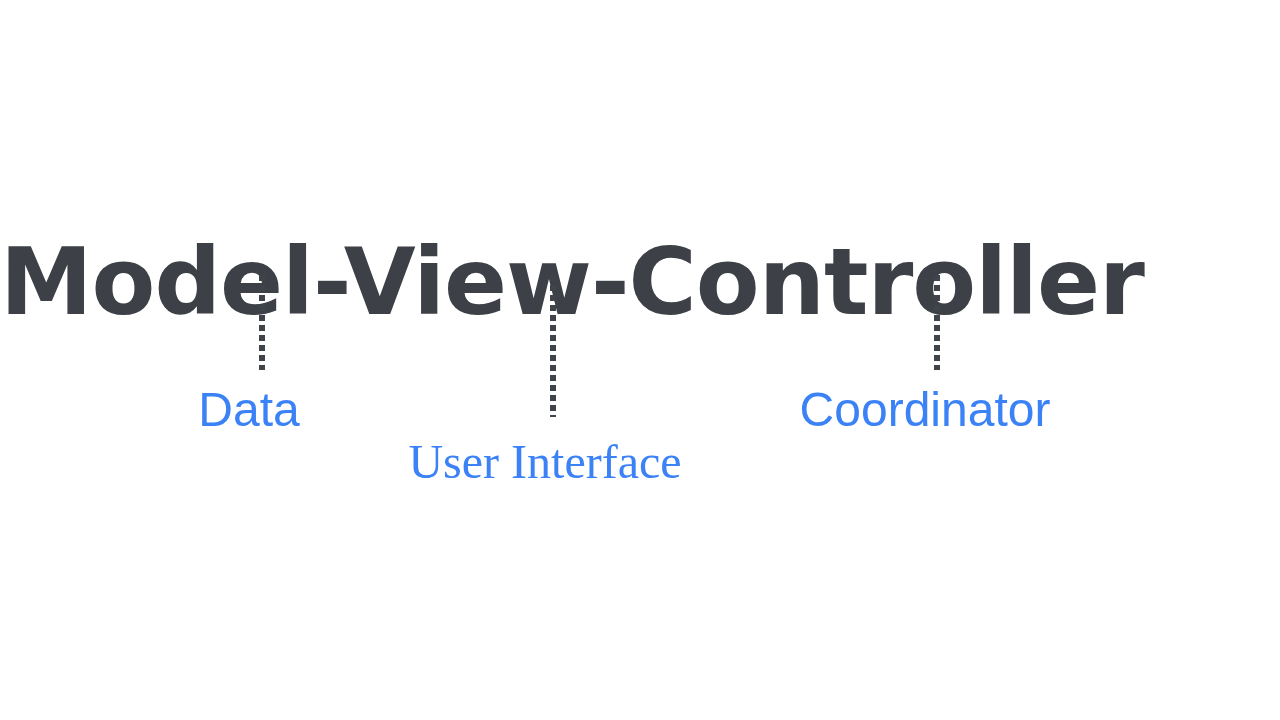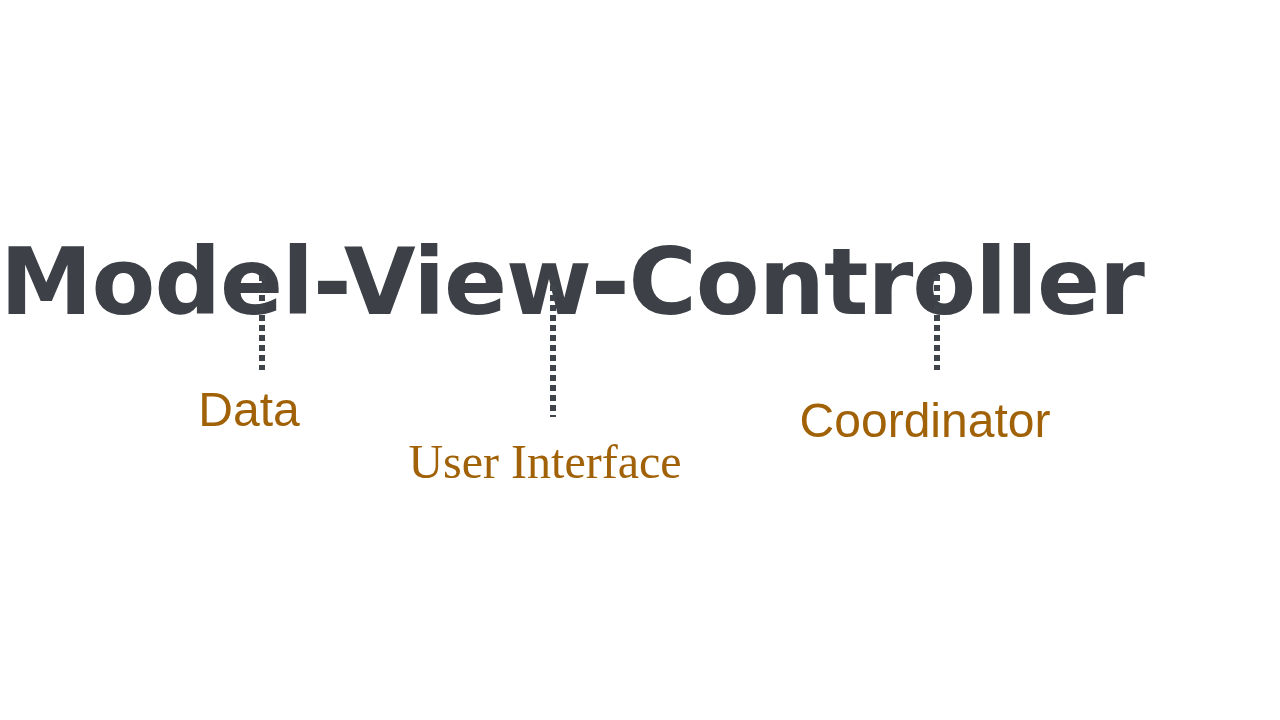--- a/index.html
+++ b/index.html
@@ -44,26 +44,26 @@
   .connector.model      { left: 259px; height: 95px; }
   .connector.view       { left: 550px; height: 142px; }
   .connector.controller { left: 934px; height: 95px; }
   .label {
     position: absolute;
     transform: translateX(-50%);
     font-family: "Liberation Sans", sans-serif;
     font-weight: normal;
     font-size: 48px;
     line-height: 60px;
-    color: #a16207;
+    color: #3b82f6;
     white-space: nowrap;
   }
   .label.data        { left: 249px; top: 380px; }
   .label.ui          { left: 545px; top: 432px; font-family: Liberation Serif, serif; }
-  .label.coordinator { left: 925px; top: 380px; margin-top: 11px; }
+  .label.coordinator { left: 925px; top: 380px; }
 </style>
 </head>
 <body>
 
 <div class="stage">
 
   <h1 class="title">Model-View-Controller</h1>
 
   <div class="connector model"></div>
 

